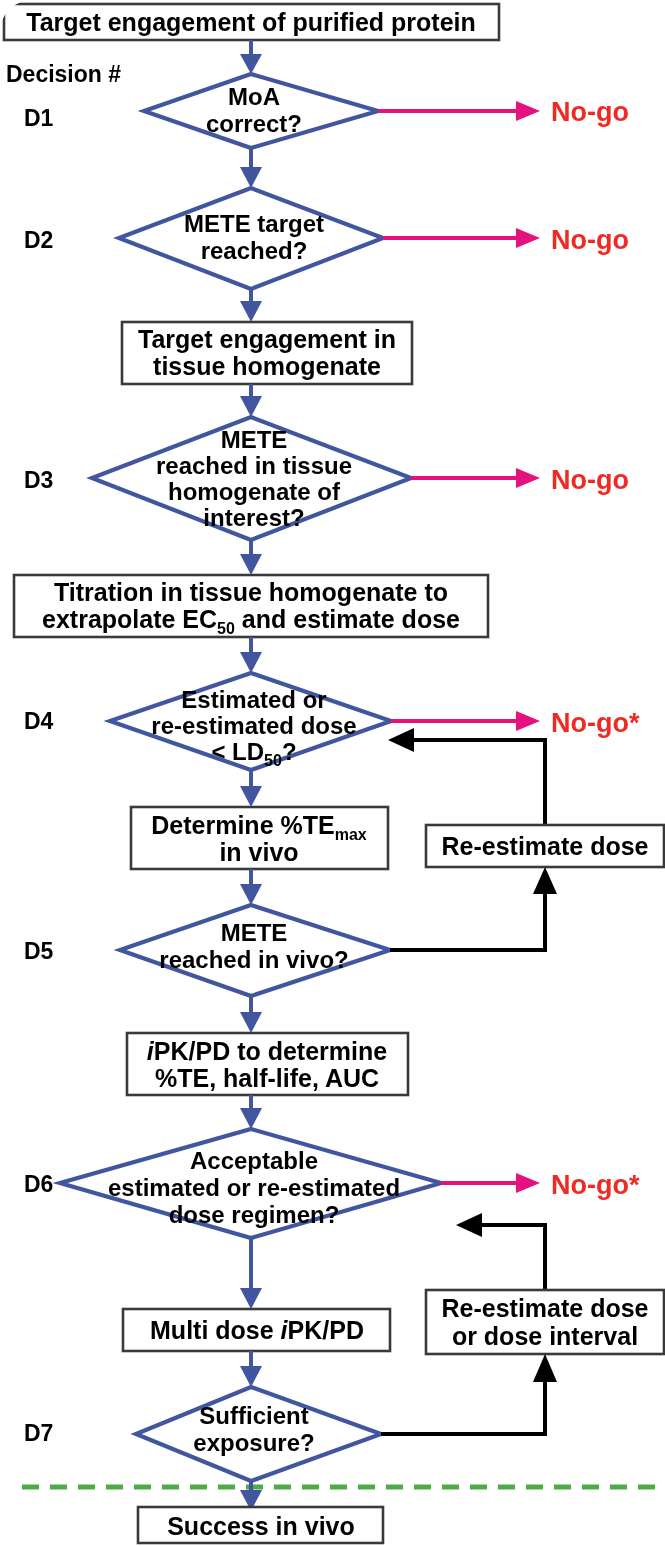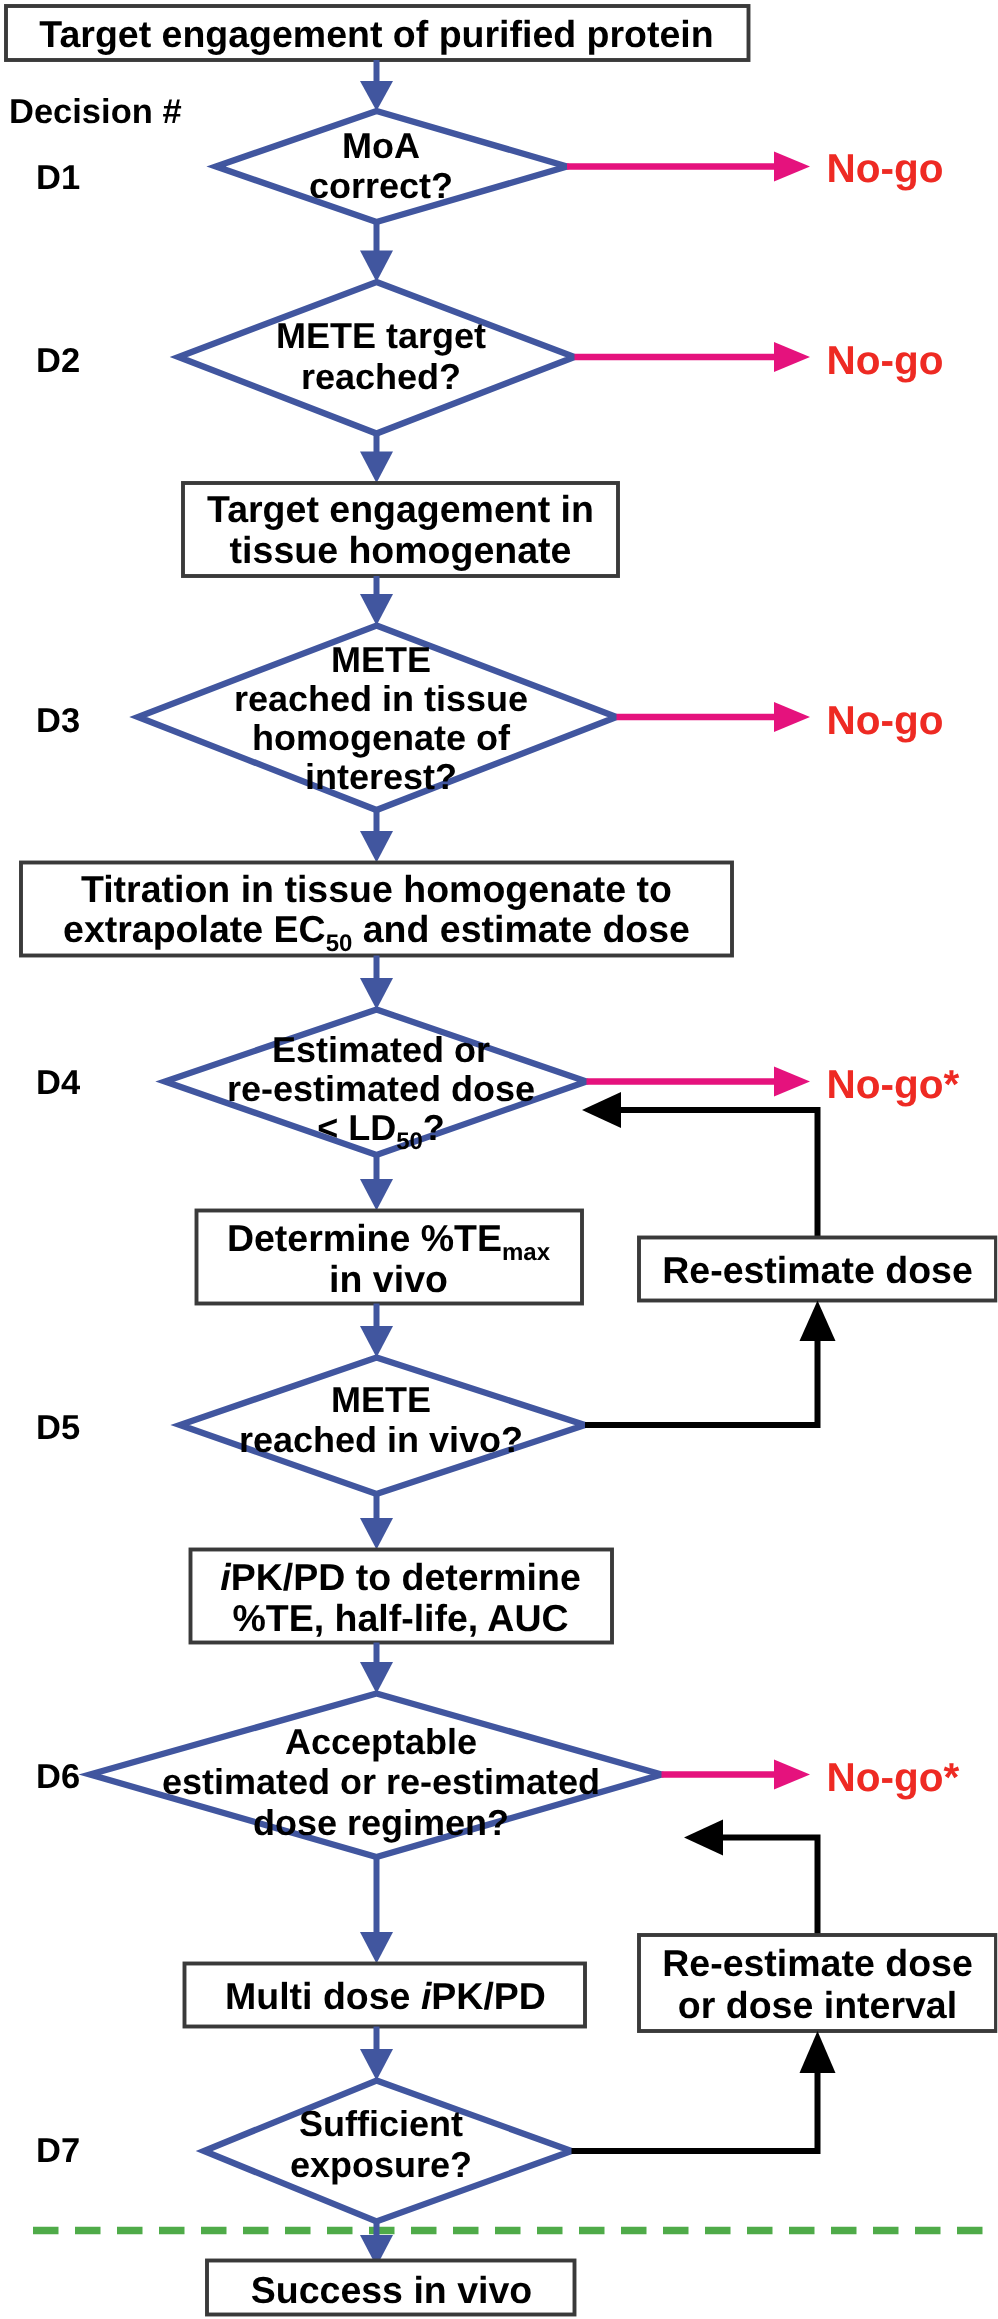--- a/index.html
+++ b/index.html
@@ -7,20 +7,21 @@
     padding: 0;
     background: #ffffff;
   }
   #canvas {
     position: relative;
     width: 665px;
     height: 1546px;
     background: #ffffff;
     font-family: "Liberation Sans", sans-serif;
     overflow: hidden;
+    border-radius: 32px;
   }
   svg.layer {
     position: absolute;
     left: 0;
     top: 0;
     width: 665px;
     height: 1546px;
   }
   svg text {
     font-family: "Liberation Sans", sans-serif;

